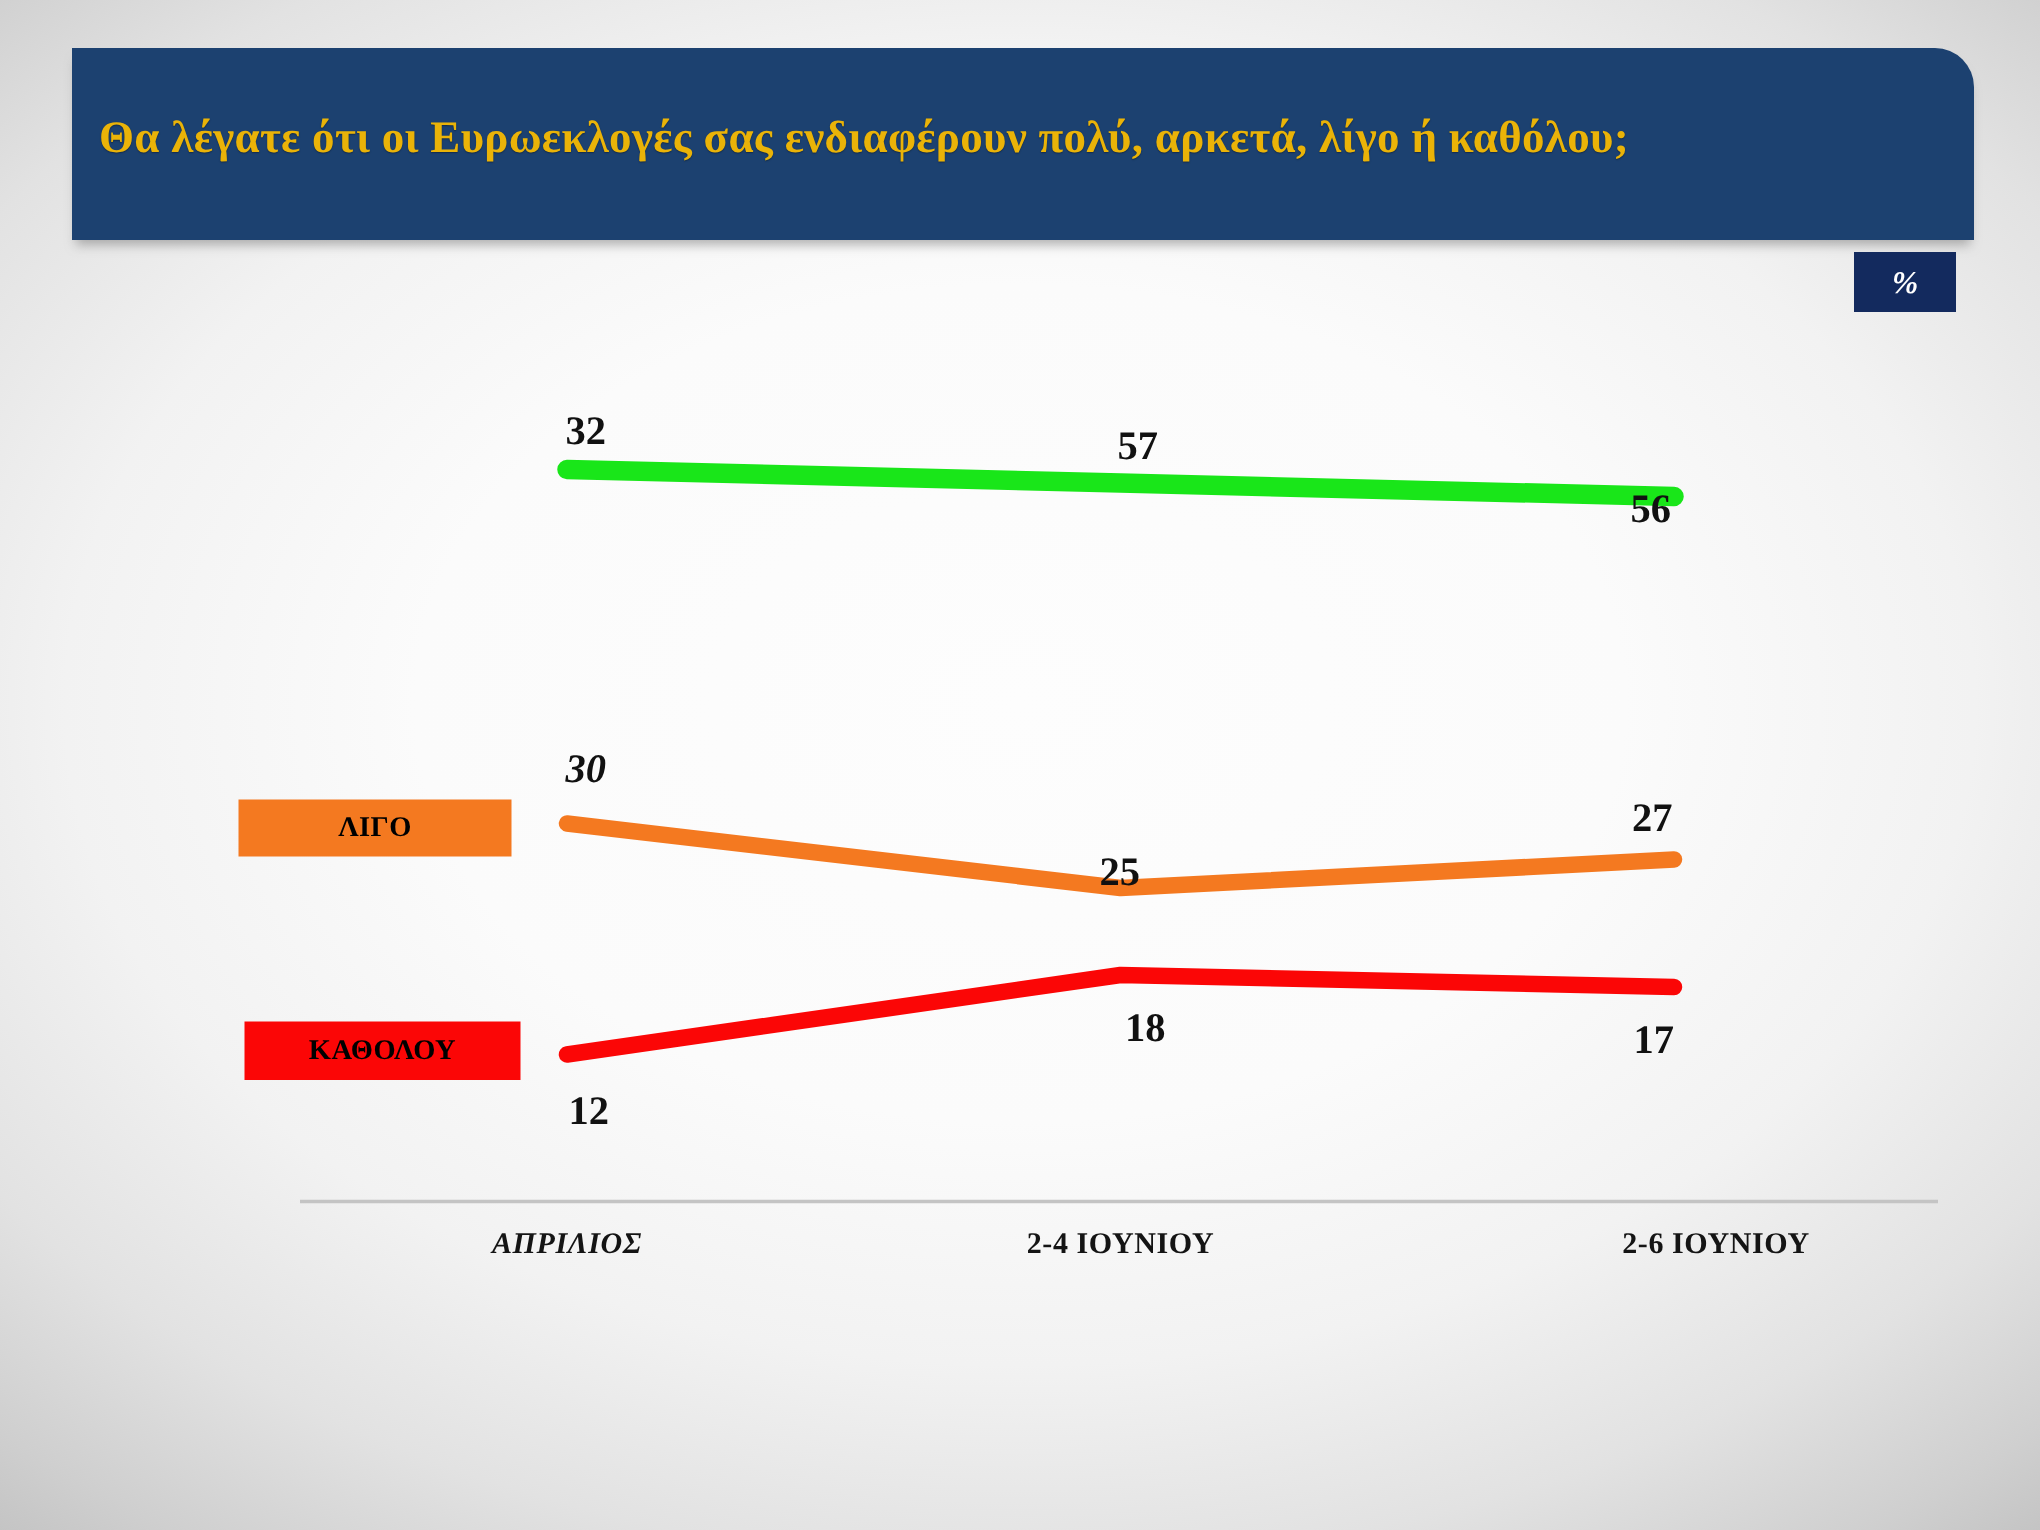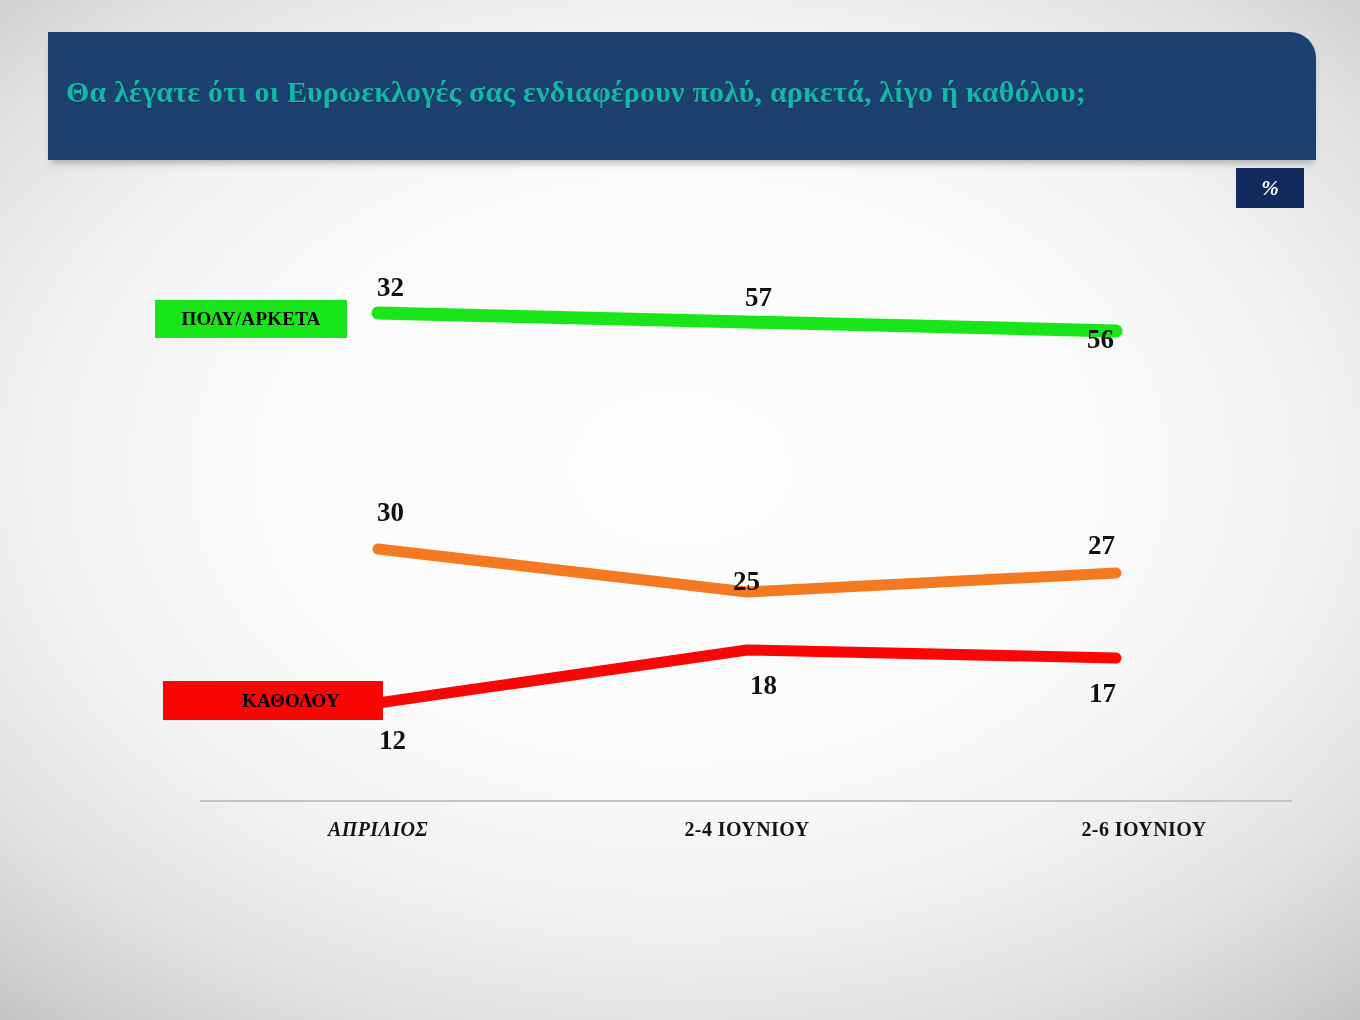--- a/index.html
+++ b/index.html
@@ -38,21 +38,21 @@
     height: 128px;
     background: #1c4170;
     border-top-right-radius: 26px;
     box-shadow: 0 6px 7px -3px rgba(120,120,120,0.55);
   }
   #title-text {
     position: absolute;
     left: 18px;
     top: 43px;
     width: 1230px;
-    color: #14b8a6;
+    color: #eab308;
     font-size: 30px;
     font-weight: bold;
     font-family: "Liberation Serif", serif;
     letter-spacing: 0.2px;
     text-shadow: 0 1px 1px rgba(0,0,0,0.35);
     white-space: nowrap;
   }
 
   
   #pct-badge {
@@ -94,21 +94,21 @@
     justify-content: center;
     color: #000000;
     font-weight: bold;
     font-family: "Liberation Serif", serif;
     font-size: 19px;
     letter-spacing: 0.3px;
     white-space: nowrap;
   }
   #legend-poly  { left: 155px; top: 300px; width: 192px; height: 38px; background: #19e619; }
   #legend-ligo  { left: 159px; top: 533px; width: 182px; height: 38px; background: #f47920; }
-  #legend-kath  { left: 163px; top: 681px; width: 184px; height: 39px; background: #fb0606; padding-left: 36px; }
+  #legend-kath  { left: 163px; top: 681px; width: 184px; height: 39px; background: #fb0606; }
 
   
   .dlabel {
     position: absolute;
     color: #111111;
     font-weight: bold;
     font-family: "Liberation Serif", serif;
     font-size: 27px;
     white-space: nowrap;
   }
@@ -151,28 +151,28 @@
       <line x1="200" y1="801" x2="1292" y2="801" stroke="#c4c4c4" stroke-width="2.2"></line>
 
       <polyline points="378,313 747,322 1116,331" fill="none" stroke="#19e619" stroke-width="13" stroke-linecap="round" stroke-linejoin="round"></polyline>
 
       <polyline points="378,549 747,592 1116,573" fill="none" stroke="#f47920" stroke-width="11" stroke-linecap="round" stroke-linejoin="round"></polyline>
 
       <polyline points="378,703 747,650 1116,658" fill="none" stroke="#fb0606" stroke-width="11" stroke-linecap="round" stroke-linejoin="round"></polyline>
     </svg>
   </div>
 
-  <div class="legend-chip" id="legend-poly">ΠΟΛΥ/ΑΡΚΕΤΑ</div>
+  <div class="legend-chip" id="legend-ligo">ΛΙΓΟ</div>
   <div class="legend-chip" id="legend-kath">ΚΑΘΟΛΟΥ</div>
 
   <div class="dlabel" style="left:377px; top:272px;">32</div>
   <div class="dlabel" style="left:745px; top:282px;">57</div>
   <div class="dlabel" style="left:1087px; top:296px;margin-top:28px;">56</div>
 
-  <div class="dlabel" style="left:377px; top:497px;">30</div>
+  <div class="dlabel" style="left:377px; top:497px;font-style:italic;">30</div>
   <div class="dlabel" style="left:733px; top:536px;margin-top:30px;">25</div>
   <div class="dlabel" style="left:1088px; top:530px;">27</div>
 
   <div class="dlabel" style="left:379px; top:725px;">12</div>
   <div class="dlabel" style="left:750px; top:670px;">18</div>
   <div class="dlabel" style="left:1089px; top:678px;">17</div>
 
   <div class="xlabel" style="left:278px; top:818px; width:200px;font-style:italic;">ΑΠΡΙΛΙΟΣ</div>
   <div class="xlabel" style="left:647px; top:818px; width:200px;">2-4 ΙΟΥΝΙΟΥ</div>
   <div class="xlabel" style="left:1044px; top:818px; width:200px;">2-6 ΙΟΥΝΙΟΥ</div>

